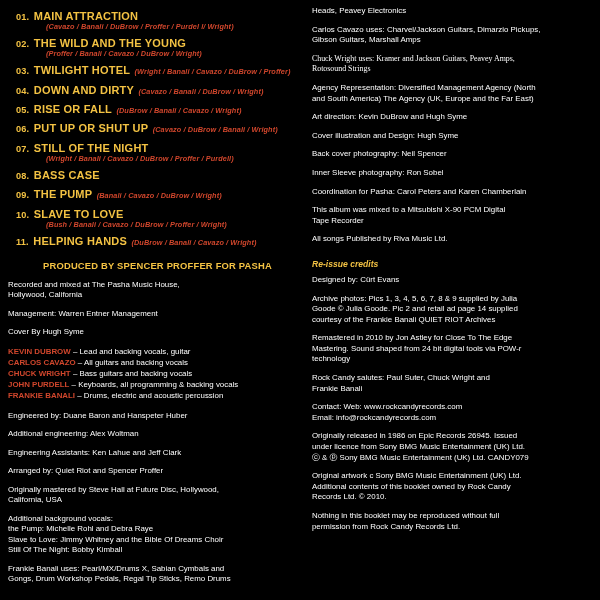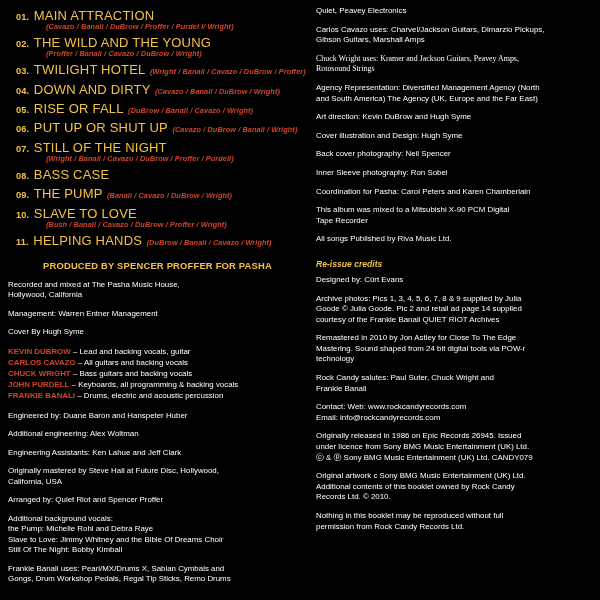--- a/index.html
+++ b/index.html
@@ -50,22 +50,22 @@
   }
   .tnum {
     color: #f3c243;
     font-size: 9.2px;
     font-weight: bold;
     letter-spacing: 0.2px;
     padding-left: 8px;
   }
   .ttitle {
     color: #f3c243;
-    font-size: 13px;
-    font-weight: normal;
+    font-size: 11px;
+    font-weight: bold;
     letter-spacing: 0.2px;
   }
   .tcred {
     color: #d0462c;
     font-size: 7.3px;
     font-style: italic;
     font-weight: bold;
     letter-spacing: 0.1px;
   }
   .tcred-own {
@@ -224,35 +224,35 @@
       <div class="member-line"><span class="member-name">KEVIN DUBROW</span><span> – Lead and backing vocals, guitar</span></div>
       <div class="member-line"><span class="member-name">CARLOS CAVAZO</span><span> – All guitars and backing vocals</span></div>
       <div class="member-line"><span class="member-name">CHUCK WRIGHT</span><span> – Bass guitars and backing vocals</span></div>
       <div class="member-line"><span class="member-name">JOHN PURDELL</span><span> – Keyboards, all programming &amp; backing vocals</span></div>
       <div class="member-line"><span class="member-name">FRANKIE BANALI</span><span> – Drums, electric and acoustic percussion</span></div>
     </div>
 
     <div class="cred">Engineered by: Duane Baron and Hanspeter Huber</div>
     <div class="cred">Additional engineering: Alex Woltman</div>
     <div class="cred">Engineering Assistants: Ken Lahue and Jeff Clark</div>
+    <div class="cred">Arranged by: Quiet Riot and Spencer Proffer</div>
     <div class="cred" style="white-space: pre-line;">Originally mastered by Steve Hall at Future Disc, Hollywood,
 California, USA</div>
-    <div class="cred">Arranged by: Quiet Riot and Spencer Proffer</div>
     <div class="cred" style="white-space: pre-line;">Additional background vocals:
 the Pump: Michelle Rohl and Debra Raye
 Slave to Love: Jimmy Whitney and the Bible Of Dreams Choir
 Still Of The Night: Bobby Kimball</div>
     <div class="cred" style="white-space: pre-line;">Frankie Banali uses: Pearl/MX/Drums X, Sabian Cymbals and
 Gongs, Drum Workshop Pedals, Regal Tip Sticks, Remo Drums</div>
 
   </div>
 
   <div class="col col-right">
 
-    <div class="rcred first">Quiet, Peavey Electronics</div>
+    <div class="rcred first">Heads, Peavey Electronics</div>
     <div class="rcred" style="white-space: pre-line;">Carlos Cavazo uses: Charvel/Jackson Guitars, Dimarzio Pickups,
 Gibson Guitars, Marshall Amps</div>
     <div class="rcred" style="white-space: pre-line; font-family: Liberation Serif, serif;">Chuck Wright uses: Kramer and Jackson Guitars, Peavey Amps,
 Rotosound Strings</div>
     <div class="rcred" style="white-space: pre-line;">Agency Representation: Diversified Management Agency (North
 and South America) The Agency (UK, Europe and the Far East)</div>
     <div class="rcred">Art direction: Kevin DuBrow and Hugh Syme</div>
     <div class="rcred">Cover illustration and Design: Hugh Syme</div>
     <div class="rcred">Back cover photography: Neil Spencer</div>
     <div class="rcred">Inner Sleeve photography: Ron Sobel</div>

